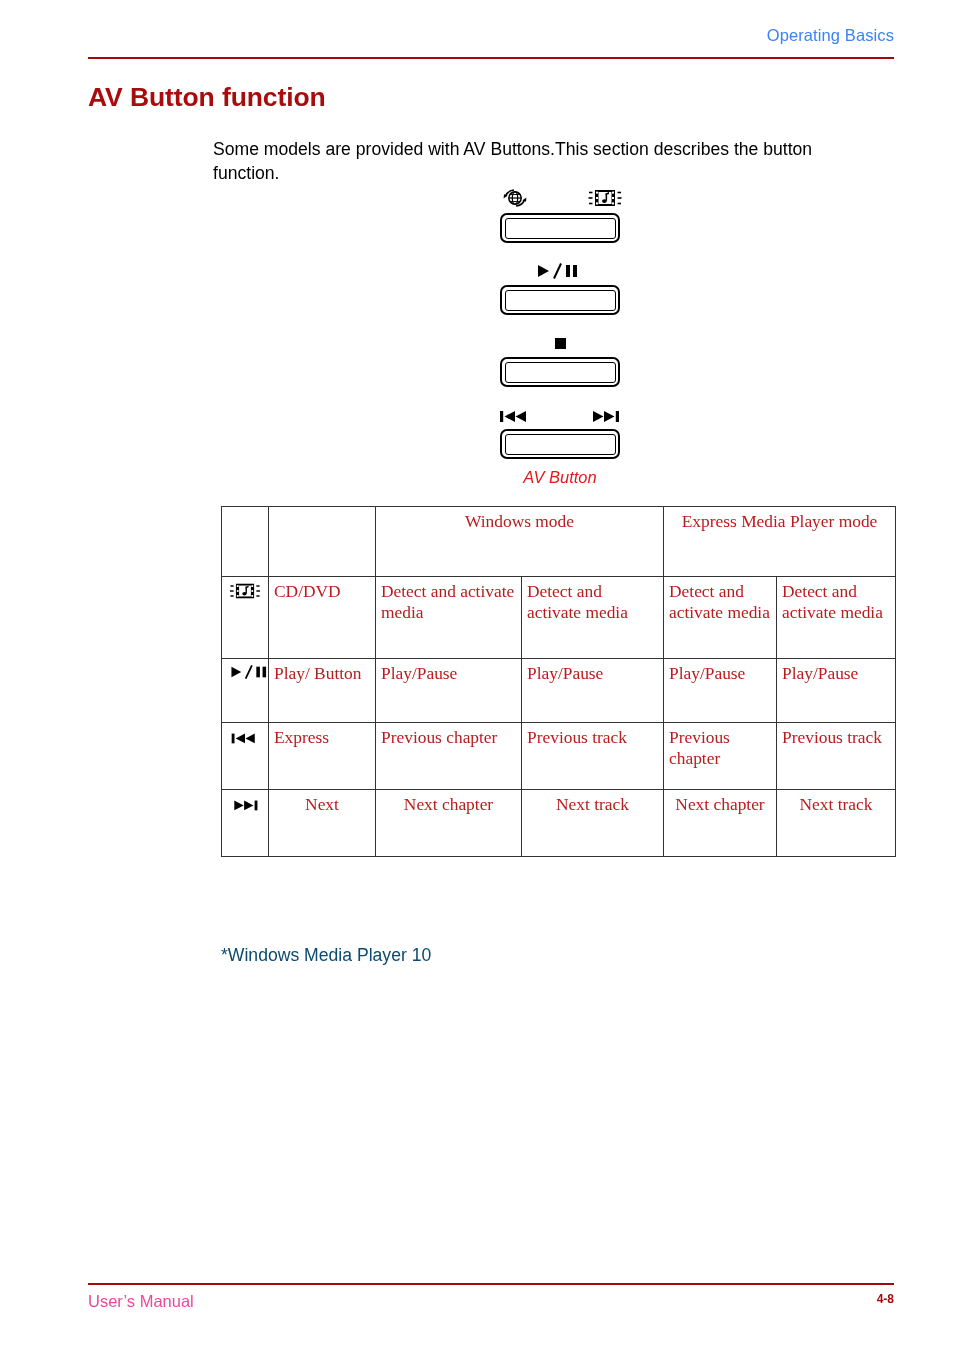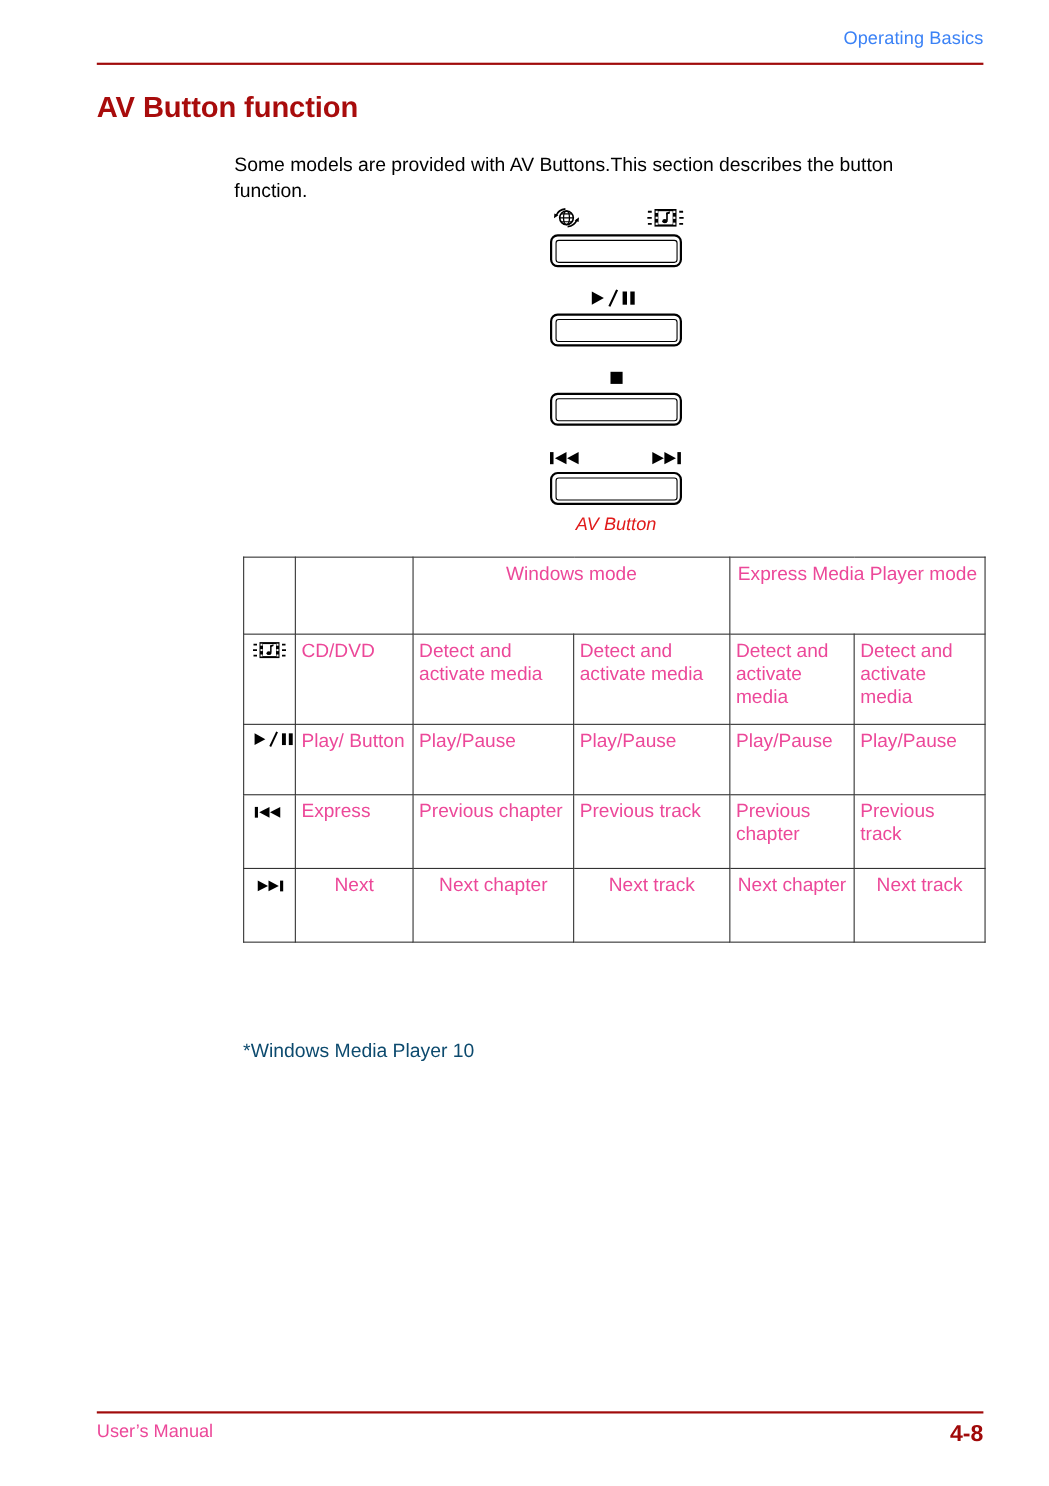--- a/index.html
+++ b/index.html
@@ -146,21 +146,22 @@
     border-collapse: collapse;
     width: 674px;
     table-layout: fixed;
     font-size: 17.4px;
   }
   table.av td {
     border: 1.3px solid #333;
     padding: 4px 5px 5px 5px;
     vertical-align: top;
     line-height: 21px;
-    color: #ec4899;
+    color: #b91c1c;
+    font-family: Liberation Serif, serif;
   }
   td.blank-tl2 {
     border-top: none;
     border-left: none;
     border-right: none;
     border-bottom: none;
   }
   td.ctr { text-align: center; vertical-align: middle; }
   td.hdr-mode { text-align: center; vertical-align: middle; height: 60px; }
   td.icon-cell {
@@ -199,21 +200,21 @@
     top: 1292px;
     font-size: 16.5px;
     color: #ec4899;
   }
   .footer-right {
     position: absolute;
     left: 88px;
     top: 1292px;
     width: 806px;
     text-align: right;
-    font-size: 21px;
+    font-size: 12px;
     font-weight: bold;
     color: #A00A0A;
   }
 </style>
 </head>
 <body>
 
 <div class="page">
 
   <div class="header">

